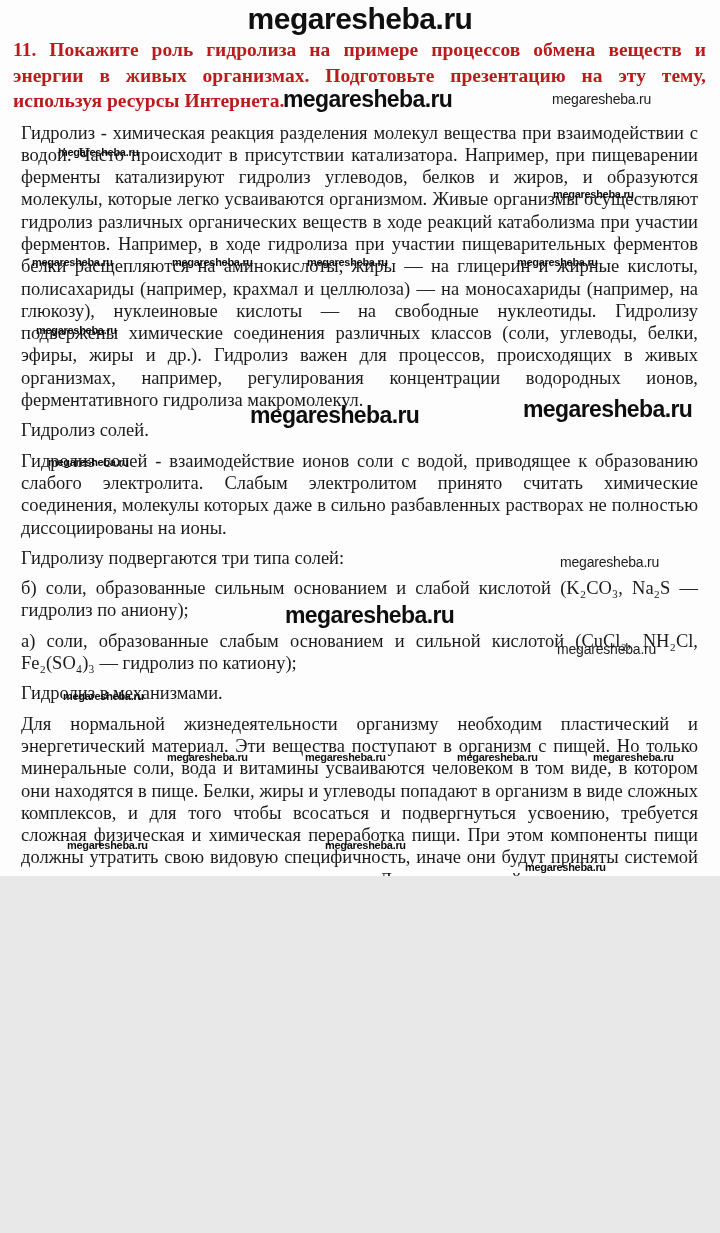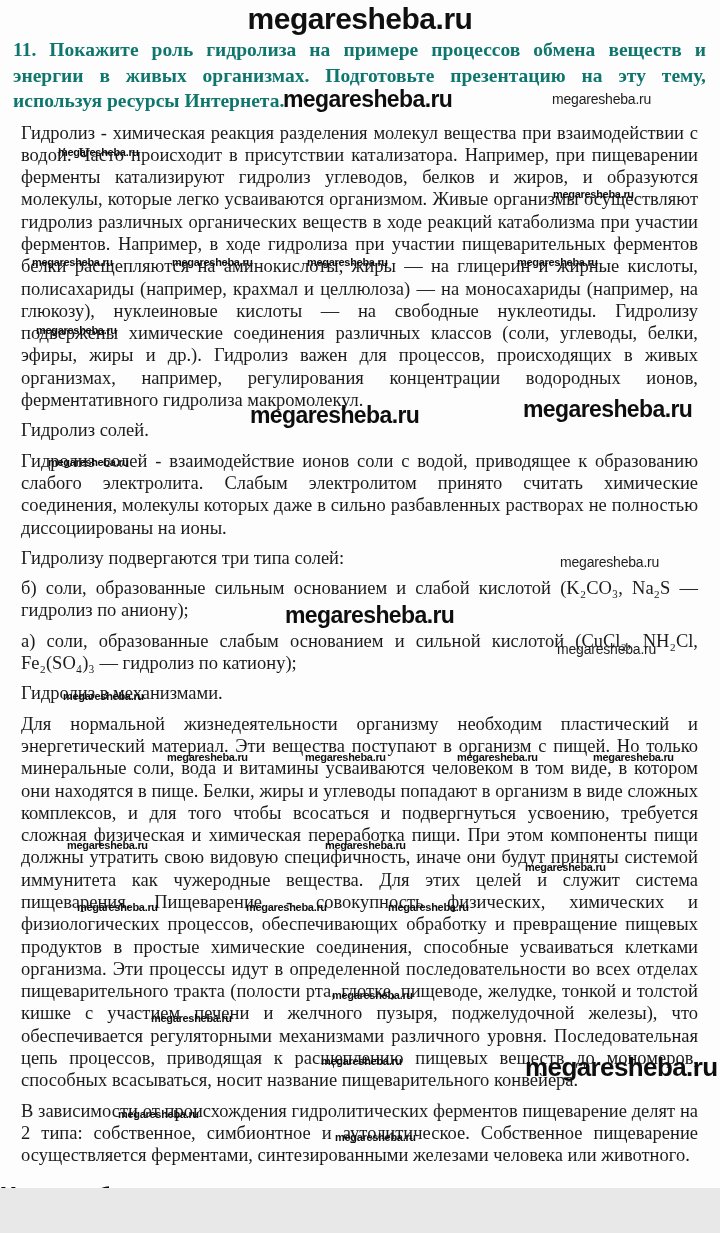--- a/index.html
+++ b/index.html
@@ -1,20 +1,20 @@
 <!DOCTYPE html>
 <html><head>
 <meta charset="utf-8">
 <style>
   html, body { margin: 0; padding: 0; }
   body { background: #e8e8e8; }
   .page {
     position: relative;
     width: 720px;
-    height: 1188px;
+    height: 876px;
     margin: 0 auto;
     background: #fdfdfd;
     overflow: hidden;
     color: #161616;
   }
   .wm-header {
     position: absolute;
     top: 2px; left: 0; right: 0;
     text-align: center;
     font-family: "Liberation Sans", "DejaVu Sans", sans-serif;
@@ -27,21 +27,21 @@
     position: absolute;
     top: 37px; left: 13px; right: 14px;
   }
   .question {
     margin: 0 0 1px 0;
     font-family: "Liberation Serif", "DejaVu Serif", serif;
     font-weight: bold;
     font-size: 19.5px;
     line-height: 25.5px;
     text-align: justify;
-    color: #0f766e;
+    color: #b91c1c;
   }
   .para {
     margin: 8px;
     font-family: "Liberation Serif", "DejaVu Serif", serif;
     font-size: 18.5px;
     line-height: 22.3px;
     text-align: justify;
     color: #1b1b1b;
   }
   .wm {

